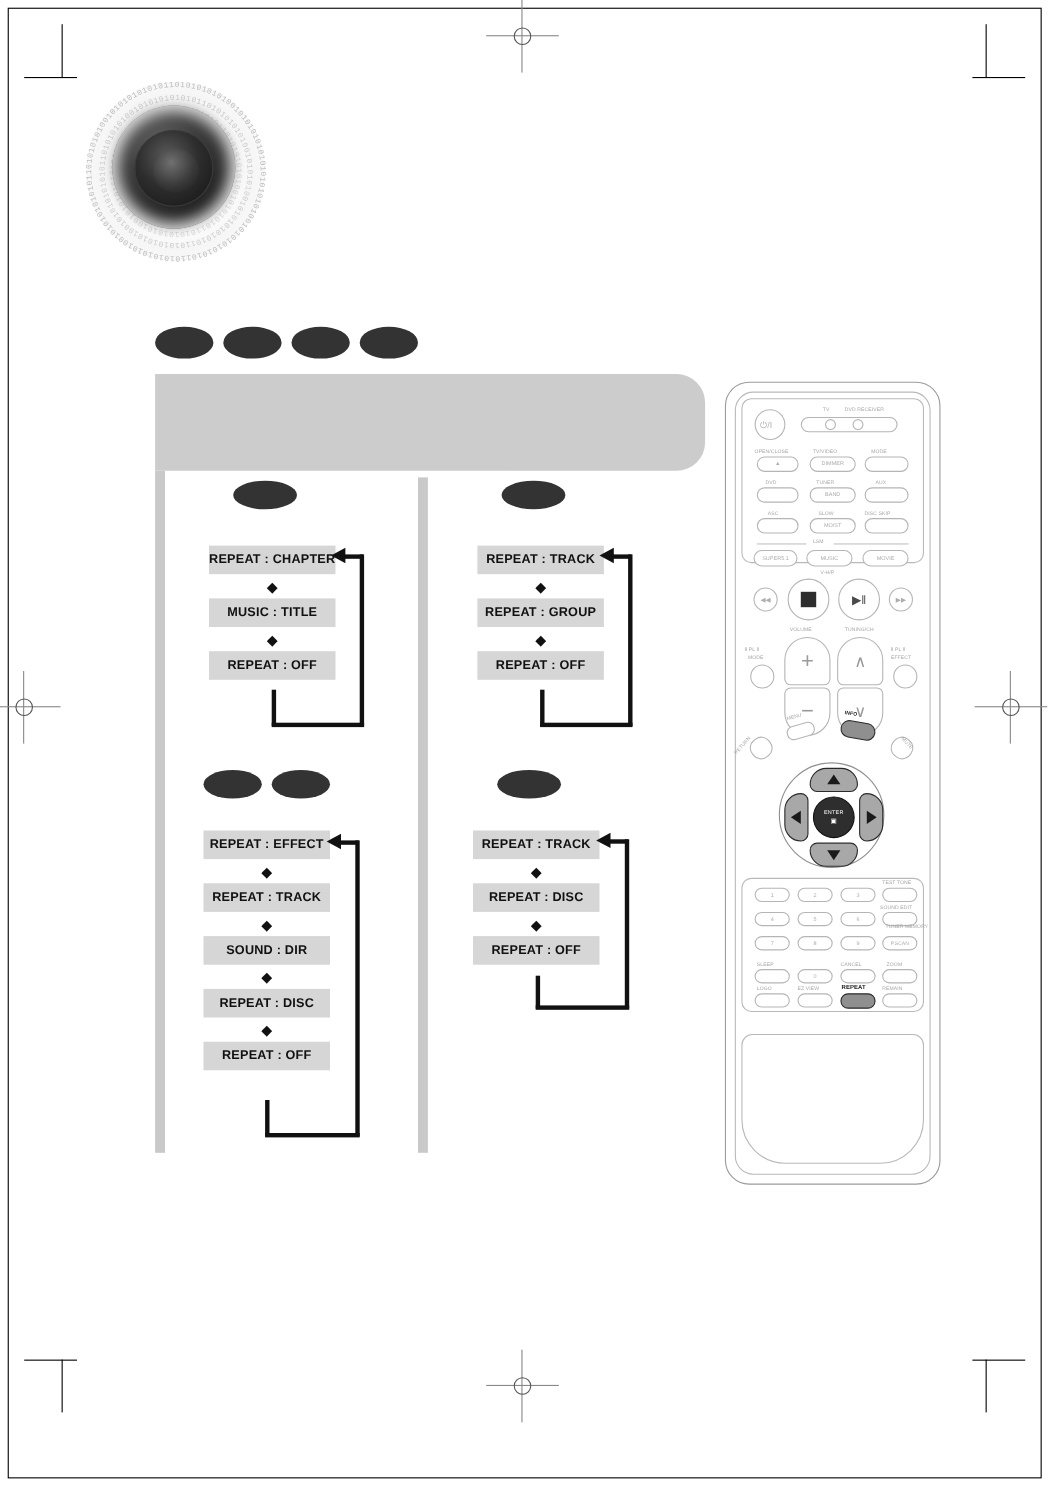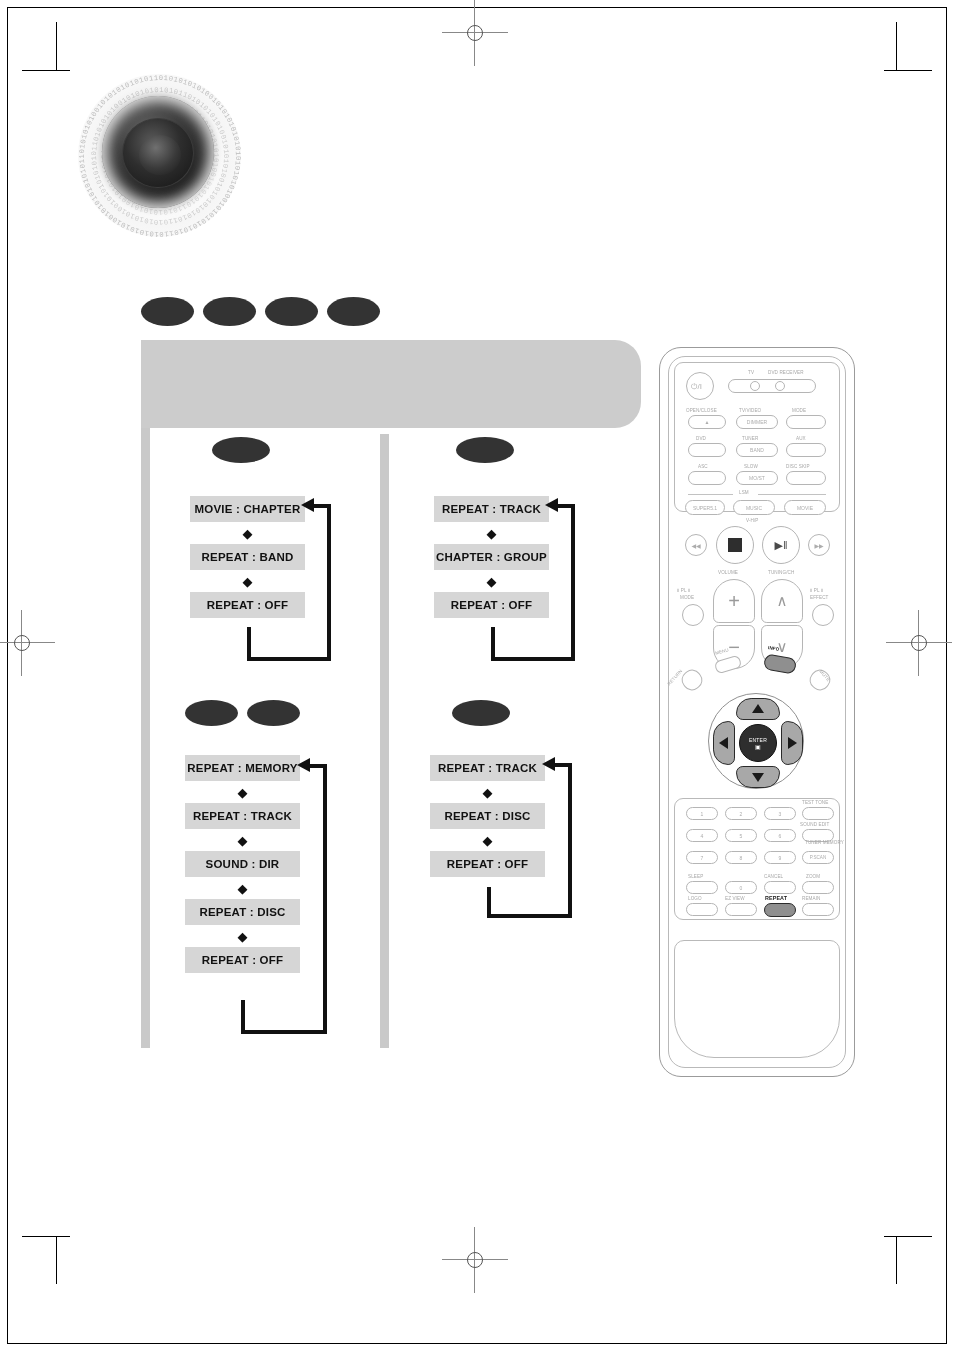--- a/index.html
+++ b/index.html
@@ -462,61 +462,61 @@
   <div class="banner"></div>
 
   <div class="rail-left"></div>
   <div class="rail-mid"></div>
 
   <div class="flow" style="left:190px; top:437px; width:115px;">
     <div class="badge-row" style="position:relative; left:22px; top:0;">
       <span class="badge badge-md"></span>
     </div>
     <div style="height:33px;"></div>
-    <div class="flow-box" style="width:115px;">MOVIE : CHAPTER</div>
-    <div class="flow-arrow">◆</div>
-    <div class="flow-box" style="width:115px;">REPEAT : BAND</div>
+    <div class="flow-box" style="width:115px;">REPEAT : CHAPTER</div>
+    <div class="flow-arrow">◆</div>
+    <div class="flow-box" style="width:115px;">MUSIC : TITLE</div>
     <div class="flow-arrow">◆</div>
     <div class="flow-box" style="width:115px;">REPEAT : OFF</div>
   </div>
 
   <div class="loop">
     <div style="position:absolute; left:247px; top:627px; width:3.5px; height:33px; background:#111;"></div>
     <div style="position:absolute; left:247px; top:657px; width:84px; height:3.5px; background:#111;"></div>
     <div style="position:absolute; left:327px; top:504px; width:3.5px; height:156px; background:#111;"></div>
     <div style="position:absolute; left:313px; top:504px; width:17px; height:3.5px; background:#111;"></div>
     <div class="tri" style="left:301px; top:498px; border-top:7px solid transparent; border-bottom:7px solid transparent; border-right:13px solid #111;"></div>
   </div>
 
   <div class="flow" style="left:434px; top:437px; width:115px;">
     <div class="badge-row" style="position:relative; left:22px; top:0;">
       <span class="badge badge-md"></span>
     </div>
     <div style="height:33px;"></div>
     <div class="flow-box" style="width:115px;">REPEAT : TRACK</div>
     <div class="flow-arrow">◆</div>
-    <div class="flow-box" style="width:115px;">CHAPTER : GROUP</div>
+    <div class="flow-box" style="width:115px;">REPEAT : GROUP</div>
     <div class="flow-arrow">◆</div>
     <div class="flow-box" style="width:115px;">REPEAT : OFF</div>
   </div>
   <div class="loop">
     <div style="position:absolute; left:491px; top:627px; width:3.5px; height:33px; background:#111;"></div>
     <div style="position:absolute; left:491px; top:657px; width:84px; height:3.5px; background:#111;"></div>
     <div style="position:absolute; left:571px; top:504px; width:3.5px; height:156px; background:#111;"></div>
     <div style="position:absolute; left:557px; top:504px; width:17px; height:3.5px; background:#111;"></div>
     <div class="tri" style="left:545px; top:498px; border-top:7px solid transparent; border-bottom:7px solid transparent; border-right:13px solid #111;"></div>
   </div>
 
   <div class="flow" style="left:185px; top:700px; width:115px;">
     <div class="badge-row" style="position:relative; left:0; top:0;">
       <span class="badge badge-md"></span>
       <span class="badge badge-md"></span>
     </div>
     <div style="height:29px;"></div>
-    <div class="flow-box" style="width:115px;">REPEAT : MEMORY</div>
+    <div class="flow-box" style="width:115px;">REPEAT : EFFECT</div>
     <div class="flow-arrow">◆</div>
     <div class="flow-box" style="width:115px;">REPEAT : TRACK</div>
     <div class="flow-arrow">◆</div>
     <div class="flow-box" style="width:115px;">SOUND : DIR</div>
     <div class="flow-arrow">◆</div>
     <div class="flow-box" style="width:115px;">REPEAT : DISC</div>
     <div class="flow-arrow">◆</div>
     <div class="flow-box" style="width:115px;">REPEAT : OFF</div>
   </div>
   <div class="loop">

